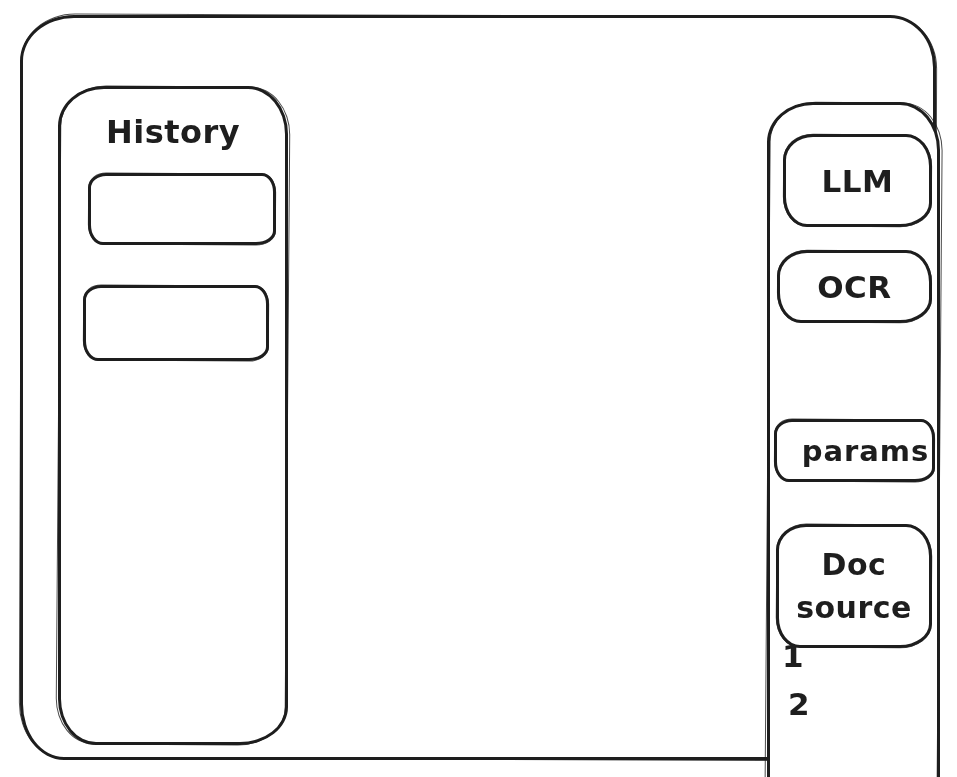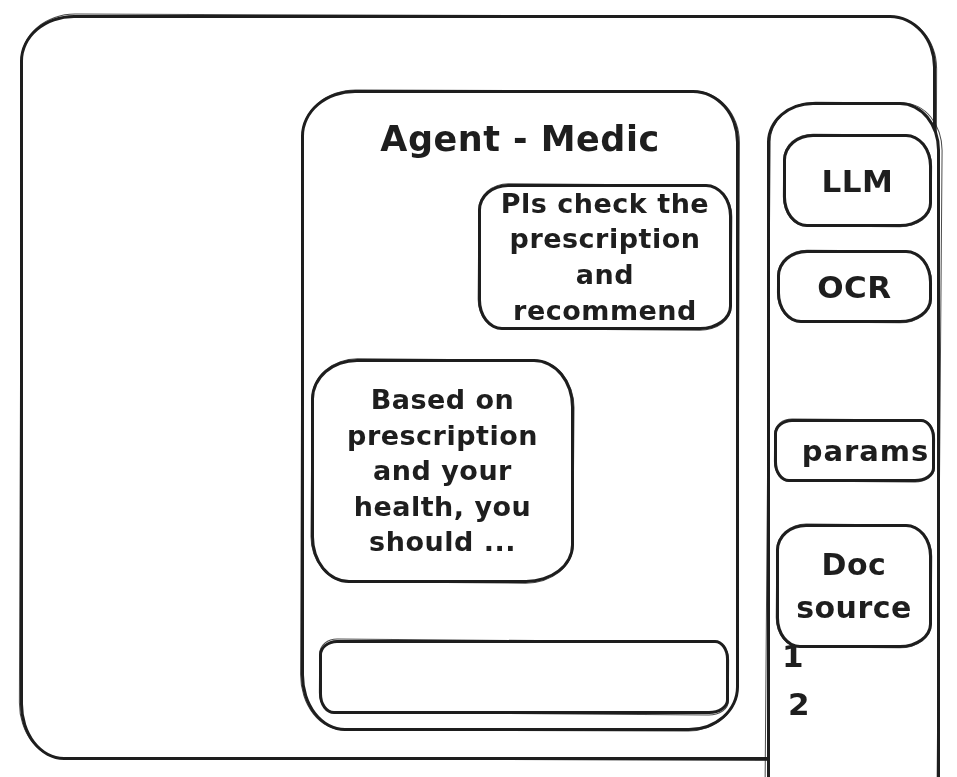--- a/index.html
+++ b/index.html
@@ -84,36 +84,30 @@
   .doc-item-1{ left:12px; top:533px; }
   .doc-item-2{ left:18px; top:581px; }
 </style>
 </head>
 <body>
 
 <div id="app">
 
   <div class="sketch r-xl frame">
 
-
-    <div class="sketch r-xl chat-panel">
-      <div class="chat-title">Agent - Medic</div>
-
-      <div class="sketch r-md bubble bubble-user center">
-        <span>Pls check the prescription and recommend</span>
+    <div class="sketch r-lg history-panel">
+      <div class="history-title">History</div>
+      <div class="sketch r-sm hist-item-1 center">
+        <span></span>
       </div>
-
-      <div class="sketch r-lg bubble bubble-assistant center">
-        <span>Based on prescription and your health, you should ...</span>
-      </div>
-
-      <div class="sketch r-sm input-box">
-        <input type="text" value="" style="">
+      <div class="sketch r-sm hist-item-2 center">
+        <span></span>
       </div>
     </div>
+
 
     <div class="sketch r-lg tools-panel">
       <div class="sketch r-md tool-btn tool-llm center">
         <span>LLM</span>
       </div>
       <div class="sketch r-md tool-btn tool-ocr center">
         <span>OCR</span>
       </div>
       <div class="sketch r-sm tool-btn tool-params center">
         <span>params</span>

